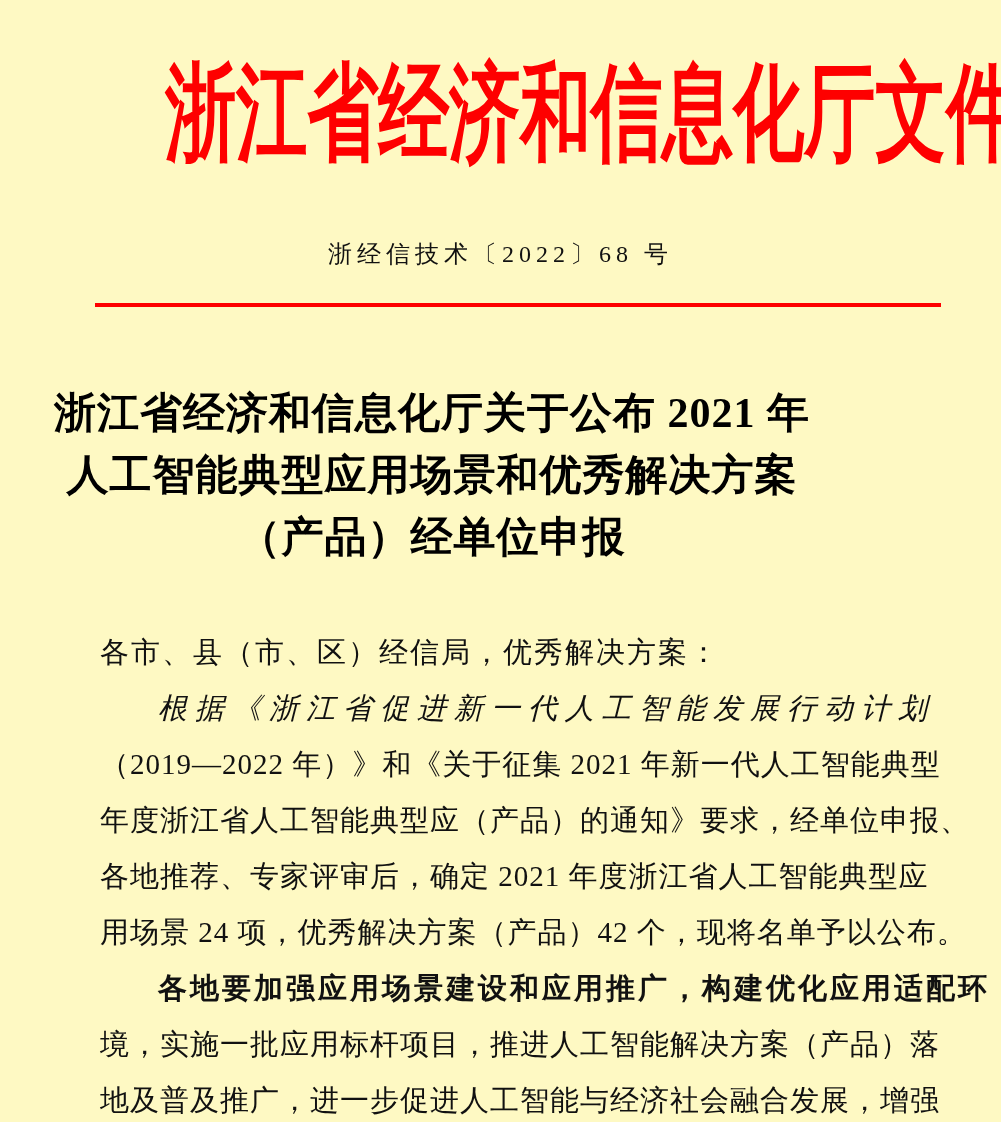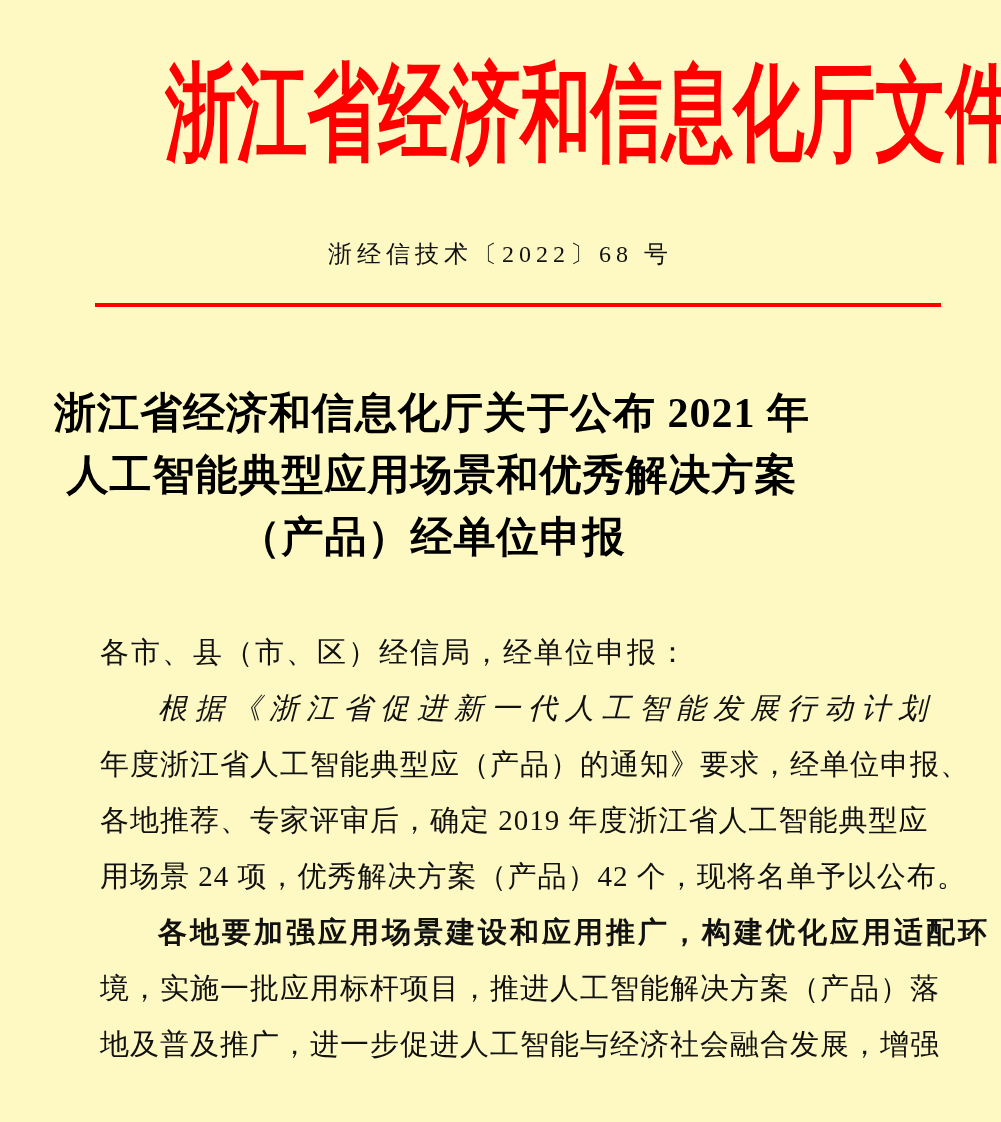--- a/index.html
+++ b/index.html
@@ -93,23 +93,24 @@
 
   <div class="red-rule"></div>
 
   <div class="doc-title">
     <div class="t-line">浙江省经济和信息化厅关于公布 2021 年</div>
     <div class="t-line">人工智能典型应用场景和优秀解决方案</div>
     <div class="t-line">（产品）经单位申报</div>
   </div>
 
   <div class="body-text">
-    <div class="line sal">各市、县（市、区）经信局，经单位申报：</div>
+    <div class="line sal">各市、县（市、区）经信局，优秀解决方案：</div>
     <div class="line indent sp-wide">根据《浙江省促进新一代人工智能发展行动计划</div>
+    <div class="line">（2019—2022 年）》和《关于征集 2021 年新一代人工智能典型</div>
     <div class="line">年度浙江省人工智能典型应（产品）的通知》要求，经单位申报、</div>
-    <div class="line">各地推荐、专家评审后，确定 2019 年度浙江省人工智能典型应</div>
+    <div class="line">各地推荐、专家评审后，确定 2021 年度浙江省人工智能典型应</div>
     <div class="line">用场景 24 项，优秀解决方案（产品）42 个，现将名单予以公布。</div>
     <div class="line indent sp-med">各地要加强应用场景建设和应用推广，构建优化应用适配环</div>
     <div class="line">境，实施一批应用标杆项目，推进人工智能解决方案（产品）落</div>
     <div class="line">地及普及推广，进一步促进人工智能与经济社会融合发展，增强</div>
   </div>
 
 </div>
 
 </body></html>

